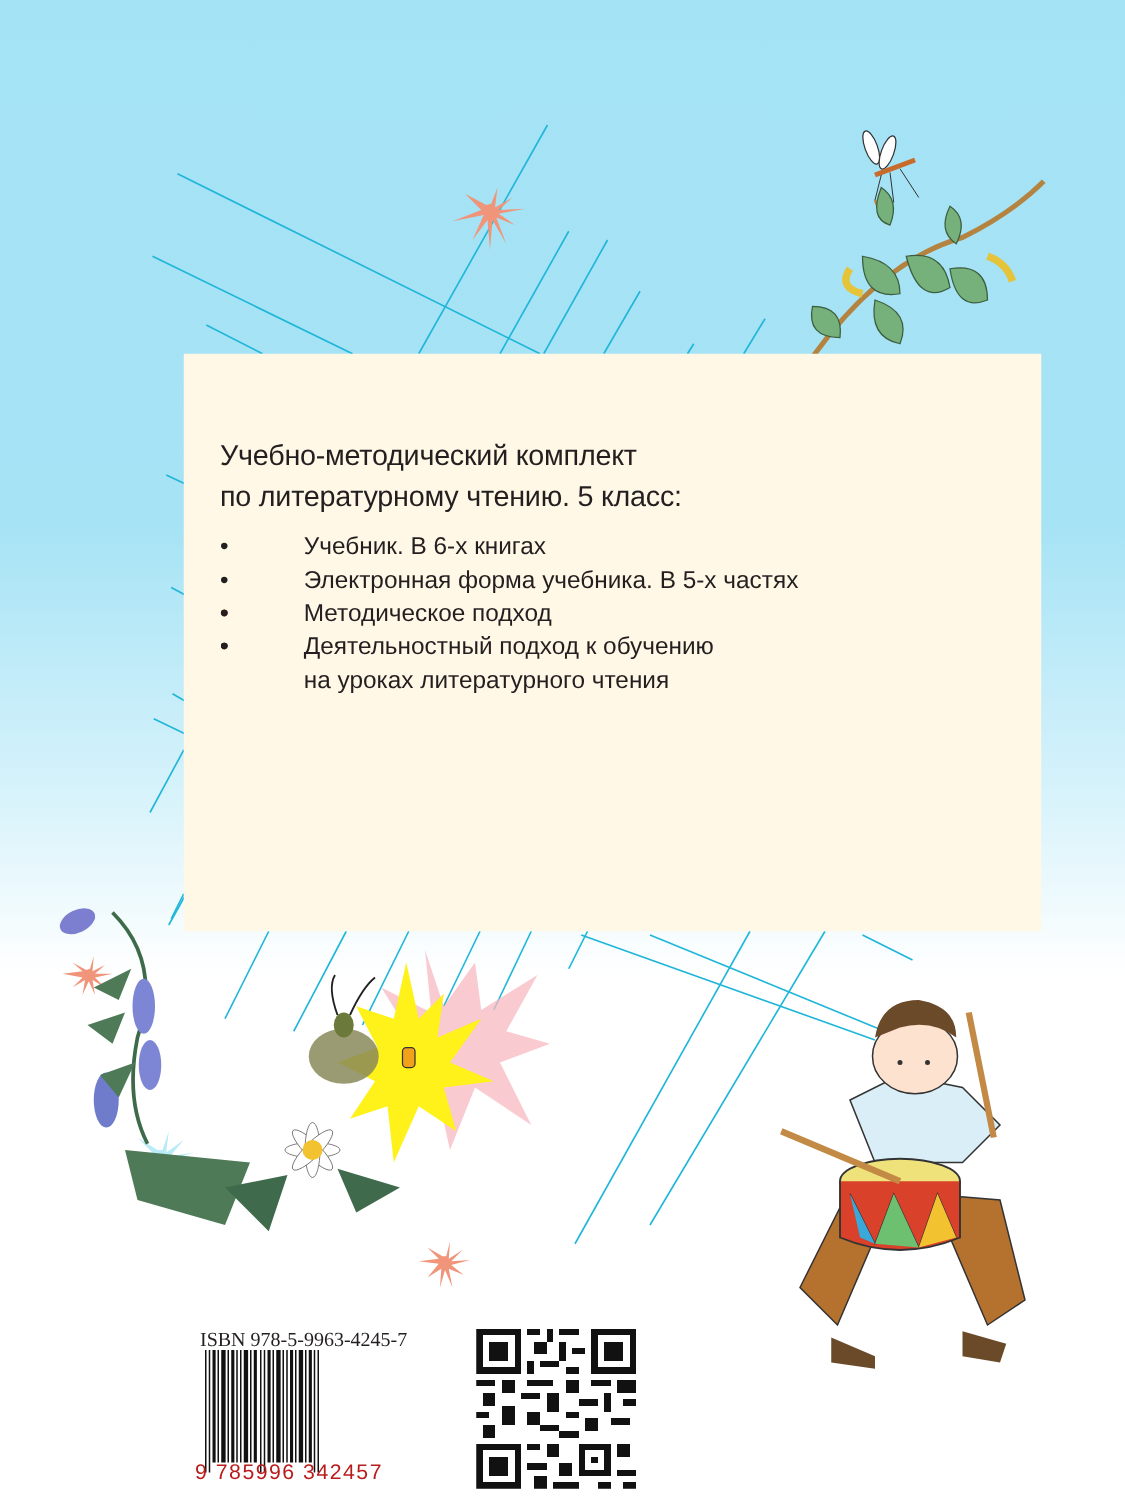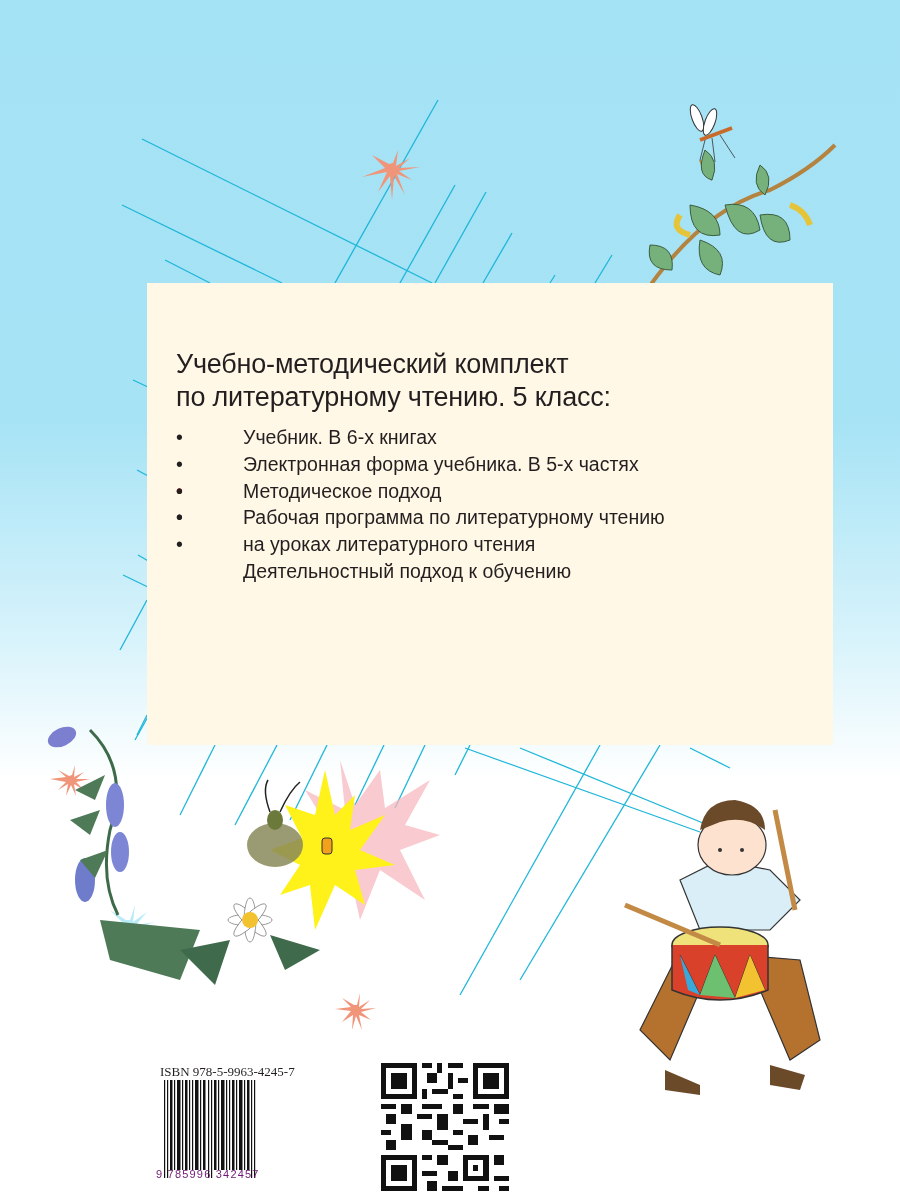--- a/index.html
+++ b/index.html
@@ -1,29 +1,29 @@
 <!DOCTYPE html>
 <html><head>
 <meta charset="utf-8">
 <style>
   html,body{margin:0;padding:0;}
   body{width:900px;height:1200px;position:relative;overflow:hidden;
     background:linear-gradient(180deg,#a4e2f5 0px,#a6e3f5 420px,#d8f3fb 640px,#ffffff 780px,#ffffff 1200px);
     font-family:"Liberation Sans",sans-serif;}
   .layer{position:absolute;left:0;top:0;width:900px;height:1200px;}
   .panel{position:absolute;left:147px;top:283px;width:686px;height:462px;background:#fff8e6;}
-  .title{position:absolute;left:176px;top:348px;font-size:27px;line-height:33px;color:#231f20;letter-spacing:-0.2px;}
+  .title{position:absolute;left:176px;top:348px;font-size:23px;line-height:33px;color:#231f20;letter-spacing:-0.2px;}
   .list{position:absolute;left:176px;top:424px;margin:0;padding:0;list-style:none;}
   .list li{position:relative;padding-left:67px;font-size:19.5px;line-height:26.8px;color:#231f20;}
   .list li .bullet{position:absolute;left:0;top:0;width:10px;text-align:left;}
   .list li.highlight{font-weight:bold;}
   .list li.highlight .bullet{color:#e8412e;}
   .barcode-box{position:absolute;left:158px;top:1063px;width:108px;height:122px;}
-  .isbn-text{position:absolute;left:160px;top:1064px;font-family:"Liberation Serif",serif;font-size:13px;color:#231f20;white-space:nowrap;}
-  .barcode-digits{position:absolute;left:156px;top:1168px;font-size:11px;letter-spacing:1.2px;color:#701a75;white-space:nowrap;}
+  .isbn-text{position:absolute;left:160px;top:1064px;font-family:"Liberation Serif",serif;font-size:16px;color:#231f20;white-space:nowrap;}
+  .barcode-digits{position:absolute;left:156px;top:1168px;font-size:17px;letter-spacing:1.2px;color:#b91c1c;white-space:nowrap;}
   .qr{position:absolute;left:381px;top:1063px;width:128px;height:128px;}
 </style>
 </head>
 <body>
 
 <svg class="layer" viewBox="0 0 900 1200" xmlns="http://www.w3.org/2000/svg">
   <g stroke="#1fb6d9" stroke-width="1.3" fill="none">
     <line x1="142" y1="139" x2="432" y2="283"></line>
     <line x1="122" y1="205" x2="282" y2="283"></line>
     <line x1="165" y1="260" x2="210" y2="283"></line>
@@ -157,26 +157,25 @@
   </li>
   <li>
     <span class="bullet">•</span>
     <span>Методическое подход</span>
   </li>
   <li>
     <span class="bullet">•</span>
   </li>
   <li>
     <span class="bullet">•</span>
-    <div>Рабочая программа по литературному чтению</div>
-  </li>
-  <li>
-    <span class="bullet">•</span>
+  </li>
+  <li>
+    <span class="bullet">•</span>
+    <div>Деятельностный подход к обучению</div>
     <div>на уроках литературного чтения</div>
-    <div>Деятельностный подход к обучению</div>
   </li>
 </ul>
 
 <div class="isbn-text">ISBN 978-5-9963-4245-7</div>
 <svg class="barcode-box" viewBox="0 0 108 122" xmlns="http://www.w3.org/2000/svg">
   <g fill="#111">
     <rect x="6" y="17" width="1.2" height="98"></rect>
       <rect x="9" y="17" width="1.2" height="98"></rect>
     <rect x="12" y="17" width="2.5" height="90"></rect>
       <rect x="16" y="17" width="1.2" height="90"></rect>

